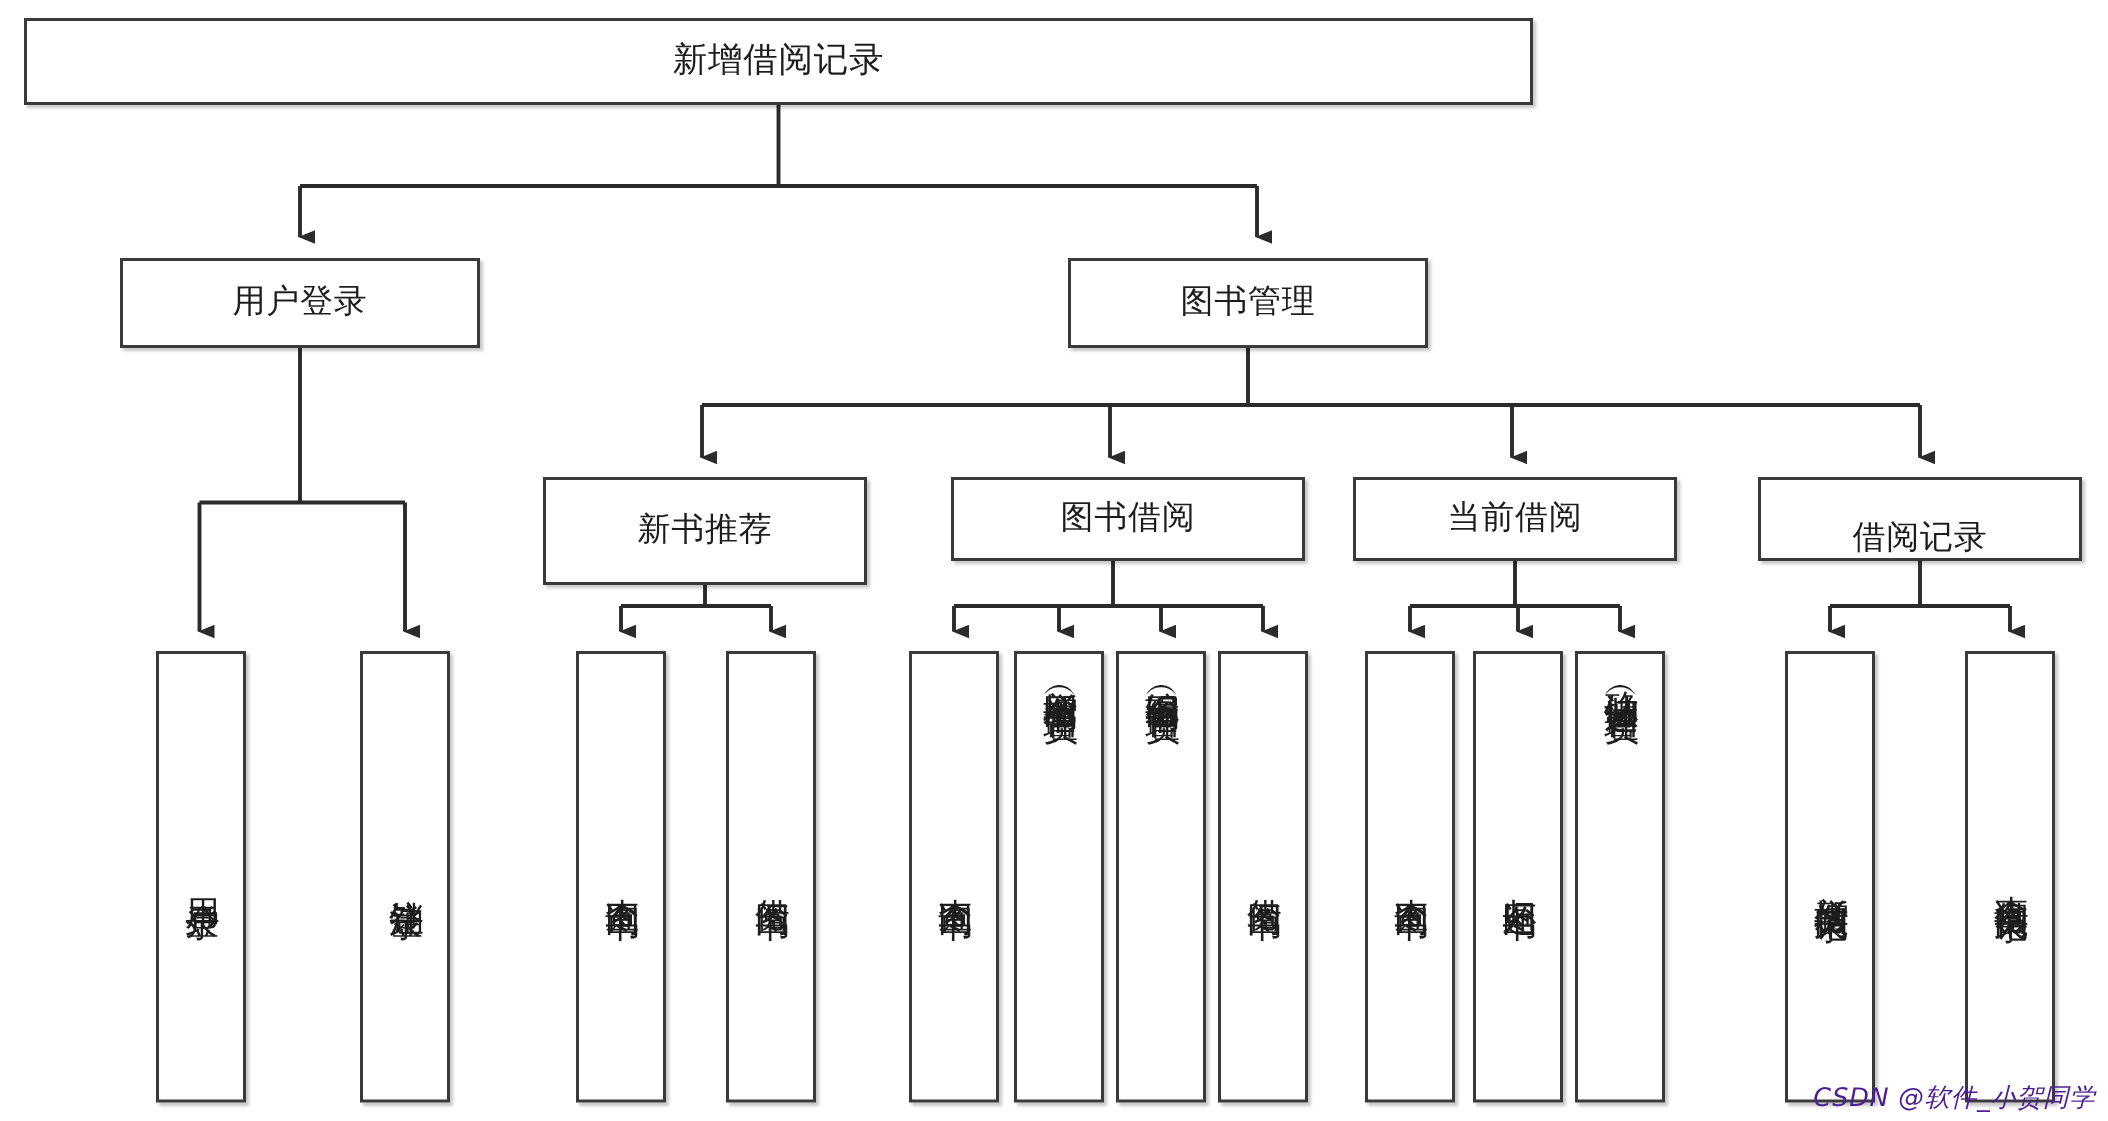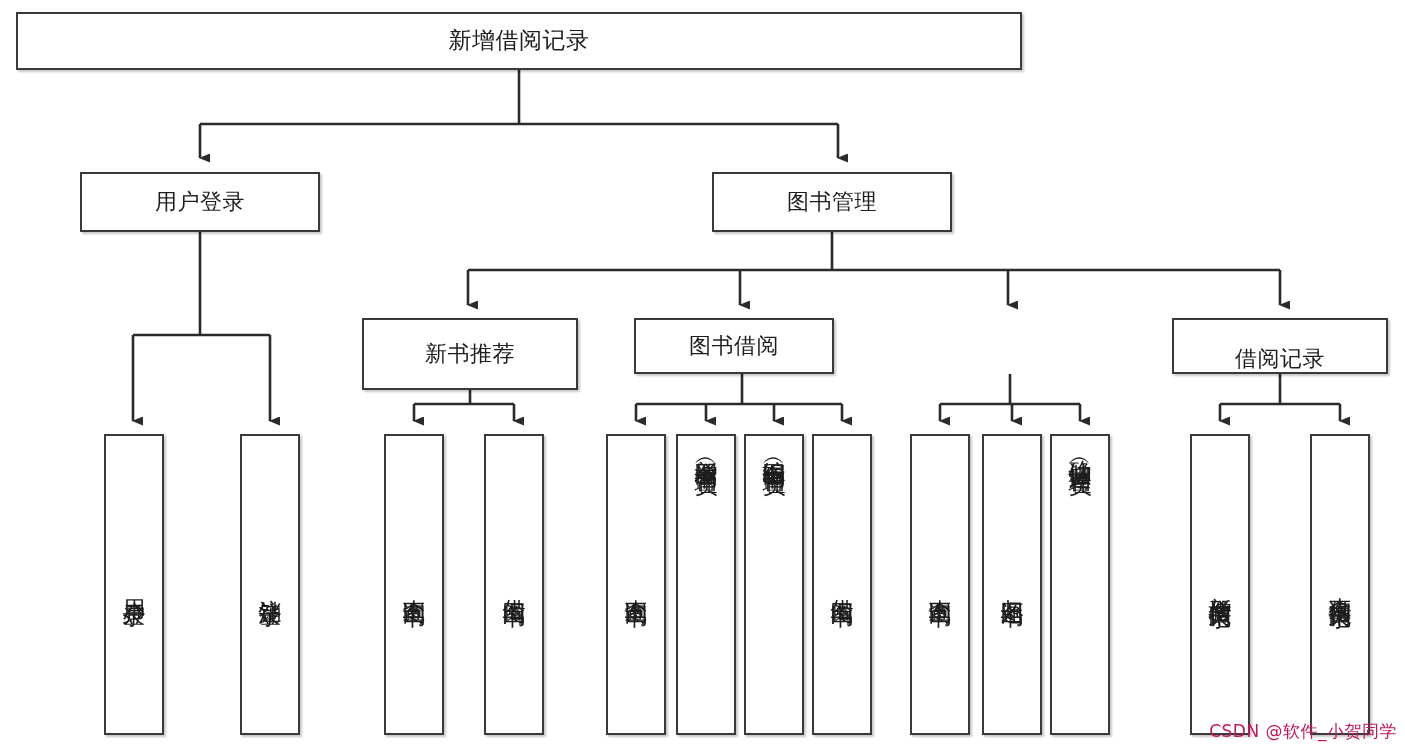--- a/index.html
+++ b/index.html
@@ -65,23 +65,24 @@
   .node.vert.centered {
     align-items: center;
     padding-top: 0;
   }
 
   #watermark {
     position: absolute;
     right: 8px;
     bottom: 4px;
     font-size: 17px;
-    color: #be185d;
+    color: #4c1d95;
     white-space: nowrap;
     letter-spacing: 0.5px;
+    font-style: italic;
   }
 </style>
 </head>
 <body>
 
 <div id="stage">
 
   <svg id="wires" viewBox="0 0 1405 747" width="1405" height="747">
     <defs>
       <marker id="arrowhead" markerWidth="9" markerHeight="11" refX="4.5" refY="10" orient="auto" markerUnits="userSpaceOnUse">
@@ -139,22 +140,25 @@
   <div class="node horiz" style="left:80px; top:172px; width:240px; height:60px;">
     <span class="label">用户登录</span>
   </div>
   <div class="node horiz" style="left:712px; top:172px; width:240px; height:60px;">
     <span class="label">图书管理</span>
   </div>
 
   <div class="node horiz" style="left:362px; top:318px; width:216px; height:72px;">
     <span class="label">新书推荐</span>
   </div>
-  <div class="node horiz" style="left:634px; top:318px; width:200px; height:56px;">
+  <div class="node horiz" style="left:634px; top:318px; width:236px; height:56px;">
     <span class="label">图书借阅</span>
+  </div>
+  <div class="node horiz" style="left:902px; top:318px; width:216px; height:56px;">
+    <span class="label">当前借阅</span>
   </div>
   <div class="node horiz" style="left:1172px; top:318px; width:216px; height:56px;align-items:flex-end;">
     <span class="label">借阅记录</span>
   </div>
 
   <div class="node vert centered" style="left:104px; top:434px; width:60px; height:301px;">
     <span class="label">用户登录</span>
   </div>
   <div class="node vert centered" style="left:240px; top:434px; width:60px; height:301px;">
     <span class="label">注销登录</span>

